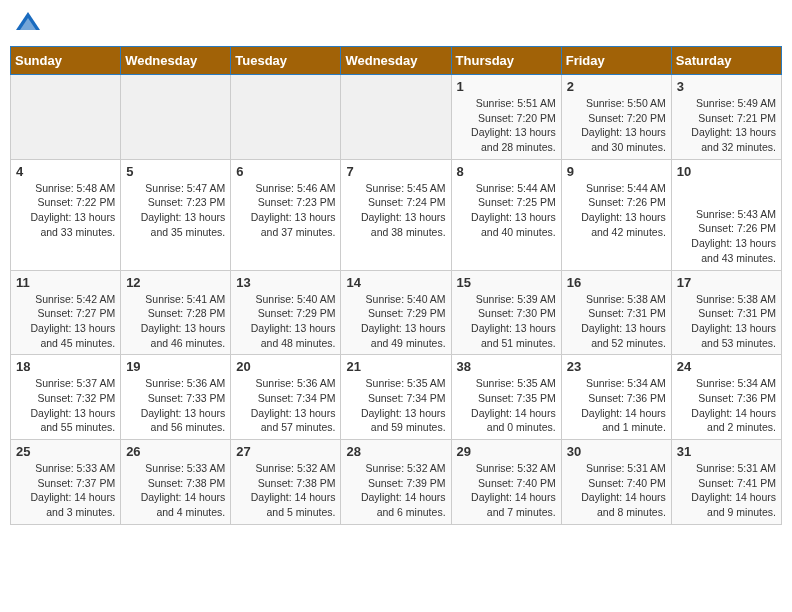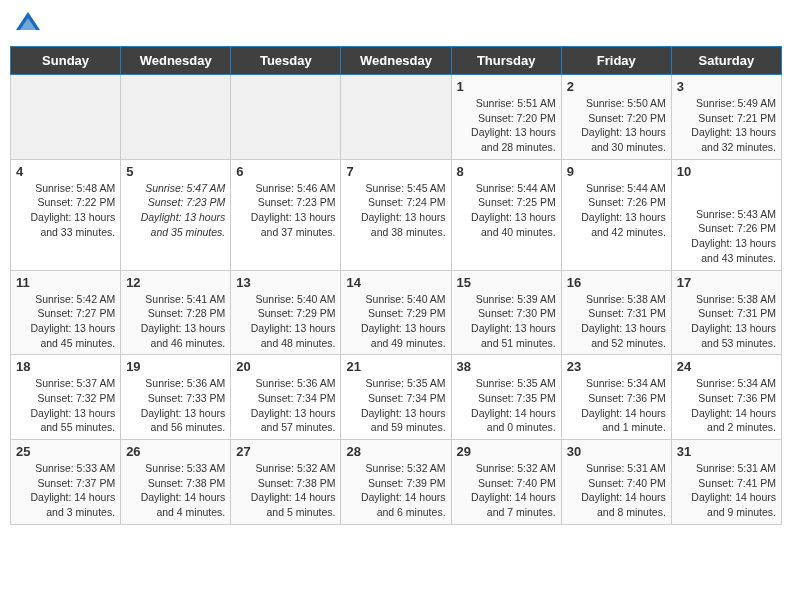--- a/index.html
+++ b/index.html
@@ -53,26 +53,26 @@
     .location {
       font-size: 16px;
       color: #555;
     }
     .calendar {
       width: 100%;
       border-collapse: collapse;
       border: 1px solid #ccc;
     }
     .calendar th {
-      background-color: #404040;
+      background-color: #a16207;
       color: #fff;
       font-size: 13px;
       font-weight: bold;
       padding: 6px 4px;
-      text-align: center;
+      text-align: left;
       border: 1px solid #2a7abf;
     }
     .calendar td {
       vertical-align: top;
       border: 1px solid #ccc;
       padding: 4px 5px;
       width: calc(100% / 7);
       min-height: 80px;
       background: #fff;
       font-size: 11px;
@@ -164,21 +164,21 @@
       <tr>
         <td>
           <span class="day-number">4</span>
           <div class="day-info" style="white-space: pre-line;">Sunrise: 5:48 AM
 Sunset: 7:22 PM
 Daylight: 13 hours
 and 33 minutes.</div>
         </td>
         <td>
           <span class="day-number">5</span>
-          <div class="day-info" style="white-space: pre-line; font-style: italic;">Sunrise: 5:47 AM
+          <div class="day-info" style="white-space: pre-line;">Sunrise: 5:47 AM
 Sunset: 7:23 PM
 Daylight: 13 hours
 and 35 minutes.</div>
         </td>
         <td>
           <span class="day-number">6</span>
           <div class="day-info" style="white-space: pre-line;">Sunrise: 5:46 AM
 Sunset: 7:23 PM
 Daylight: 13 hours
 and 37 minutes.</div>

